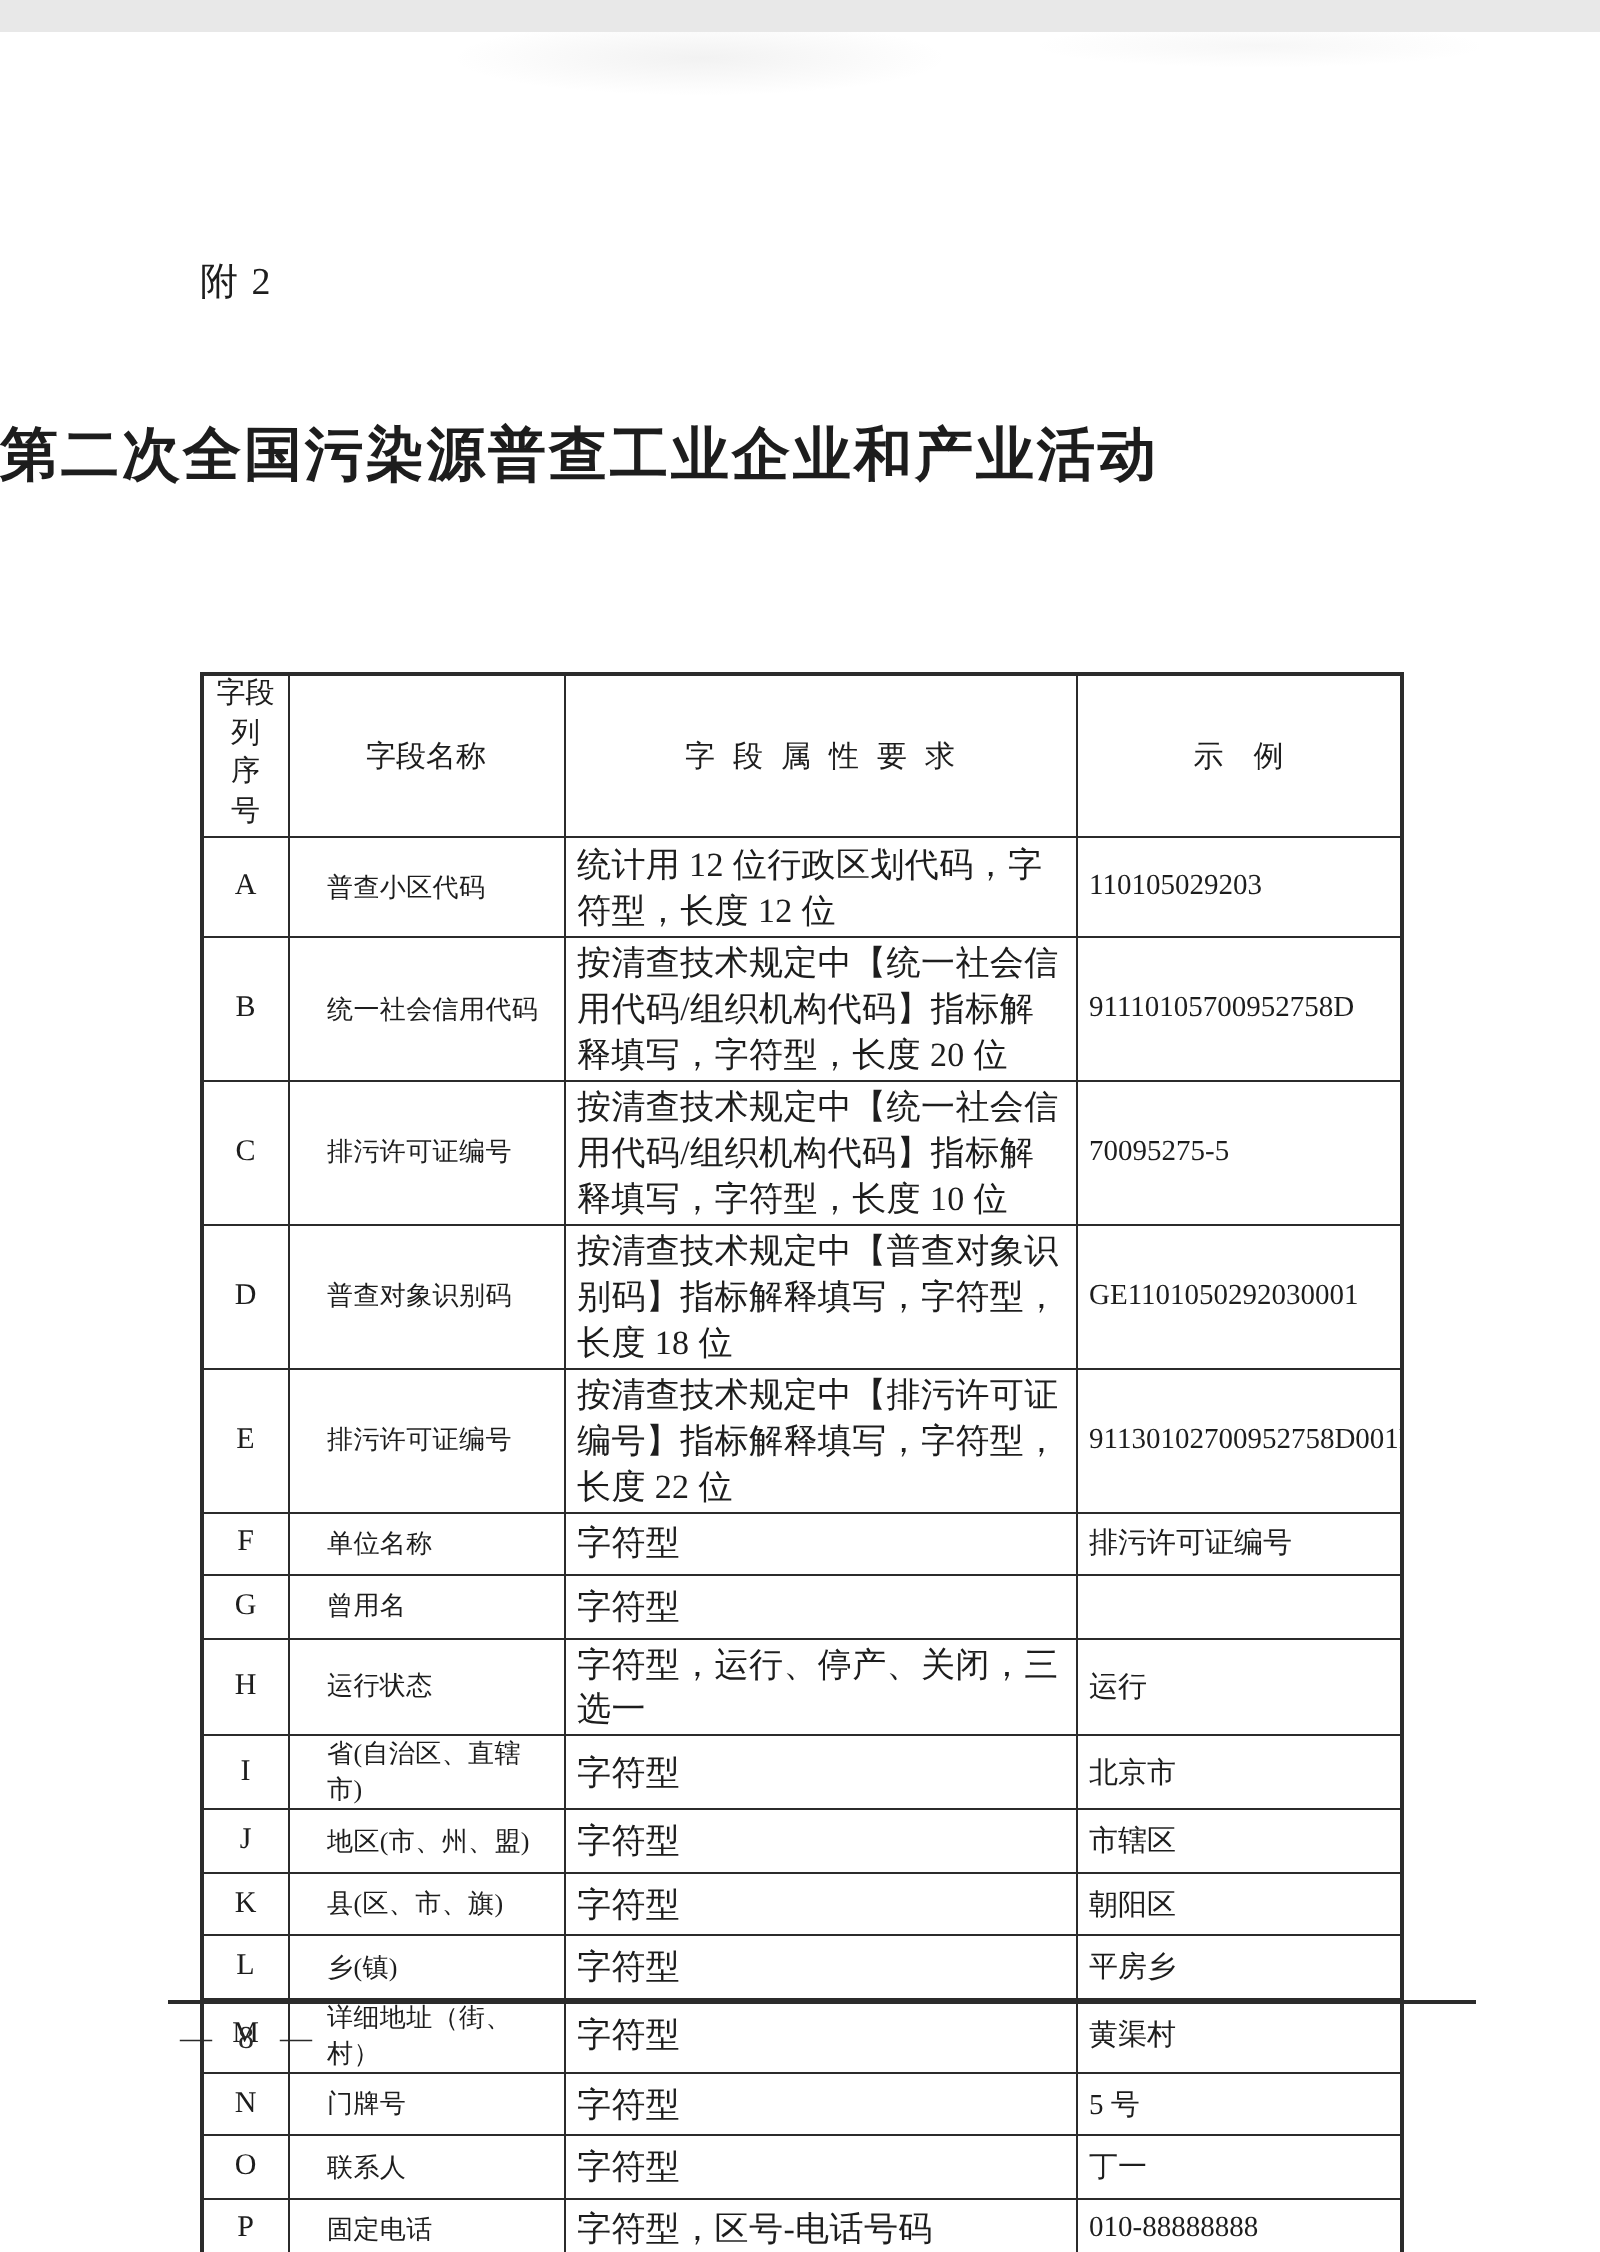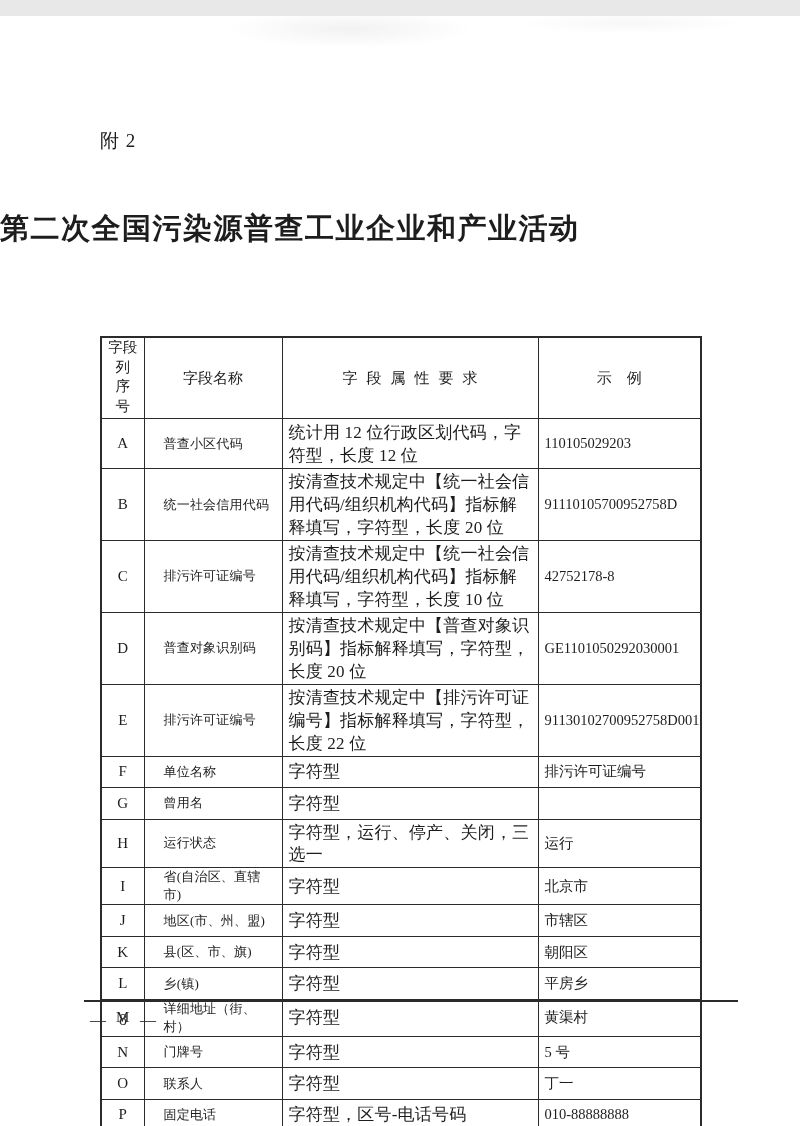--- a/index.html
+++ b/index.html
@@ -132,27 +132,27 @@
       <td class="c1">B</td>
       <td class="c2">统一社会信用代码</td>
       <td class="c3">按清查技术规定中【统一社会信用代码/组织机构代码】指标解释填写，字符型，长度 20 位</td>
       <td class="c4">91110105700952758D</td>
     </tr>
 
     <tr>
       <td class="c1">C</td>
       <td class="c2">排污许可证编号</td>
       <td class="c3">按清查技术规定中【统一社会信用代码/组织机构代码】指标解释填写，字符型，长度 10 位</td>
-      <td class="c4">42752178-8</td>
+      <td class="c4">70095275-5</td>
     </tr>
 
     <tr>
       <td class="c1">D</td>
       <td class="c2">普查对象识别码</td>
-      <td class="c3">按清查技术规定中【普查对象识别码】指标解释填写，字符型，长度 20 位</td>
+      <td class="c3">按清查技术规定中【普查对象识别码】指标解释填写，字符型，长度 18 位</td>
       <td class="c4">GE1101050292030001</td>
     </tr>
 
     <tr>
       <td class="c1">E</td>
       <td class="c2">排污许可证编号</td>
       <td class="c3">按清查技术规定中【排污许可证编号】指标解释填写，字符型，长度 22 位</td>
       <td class="c4">91130102700952758D001P</td>
     </tr>
 

